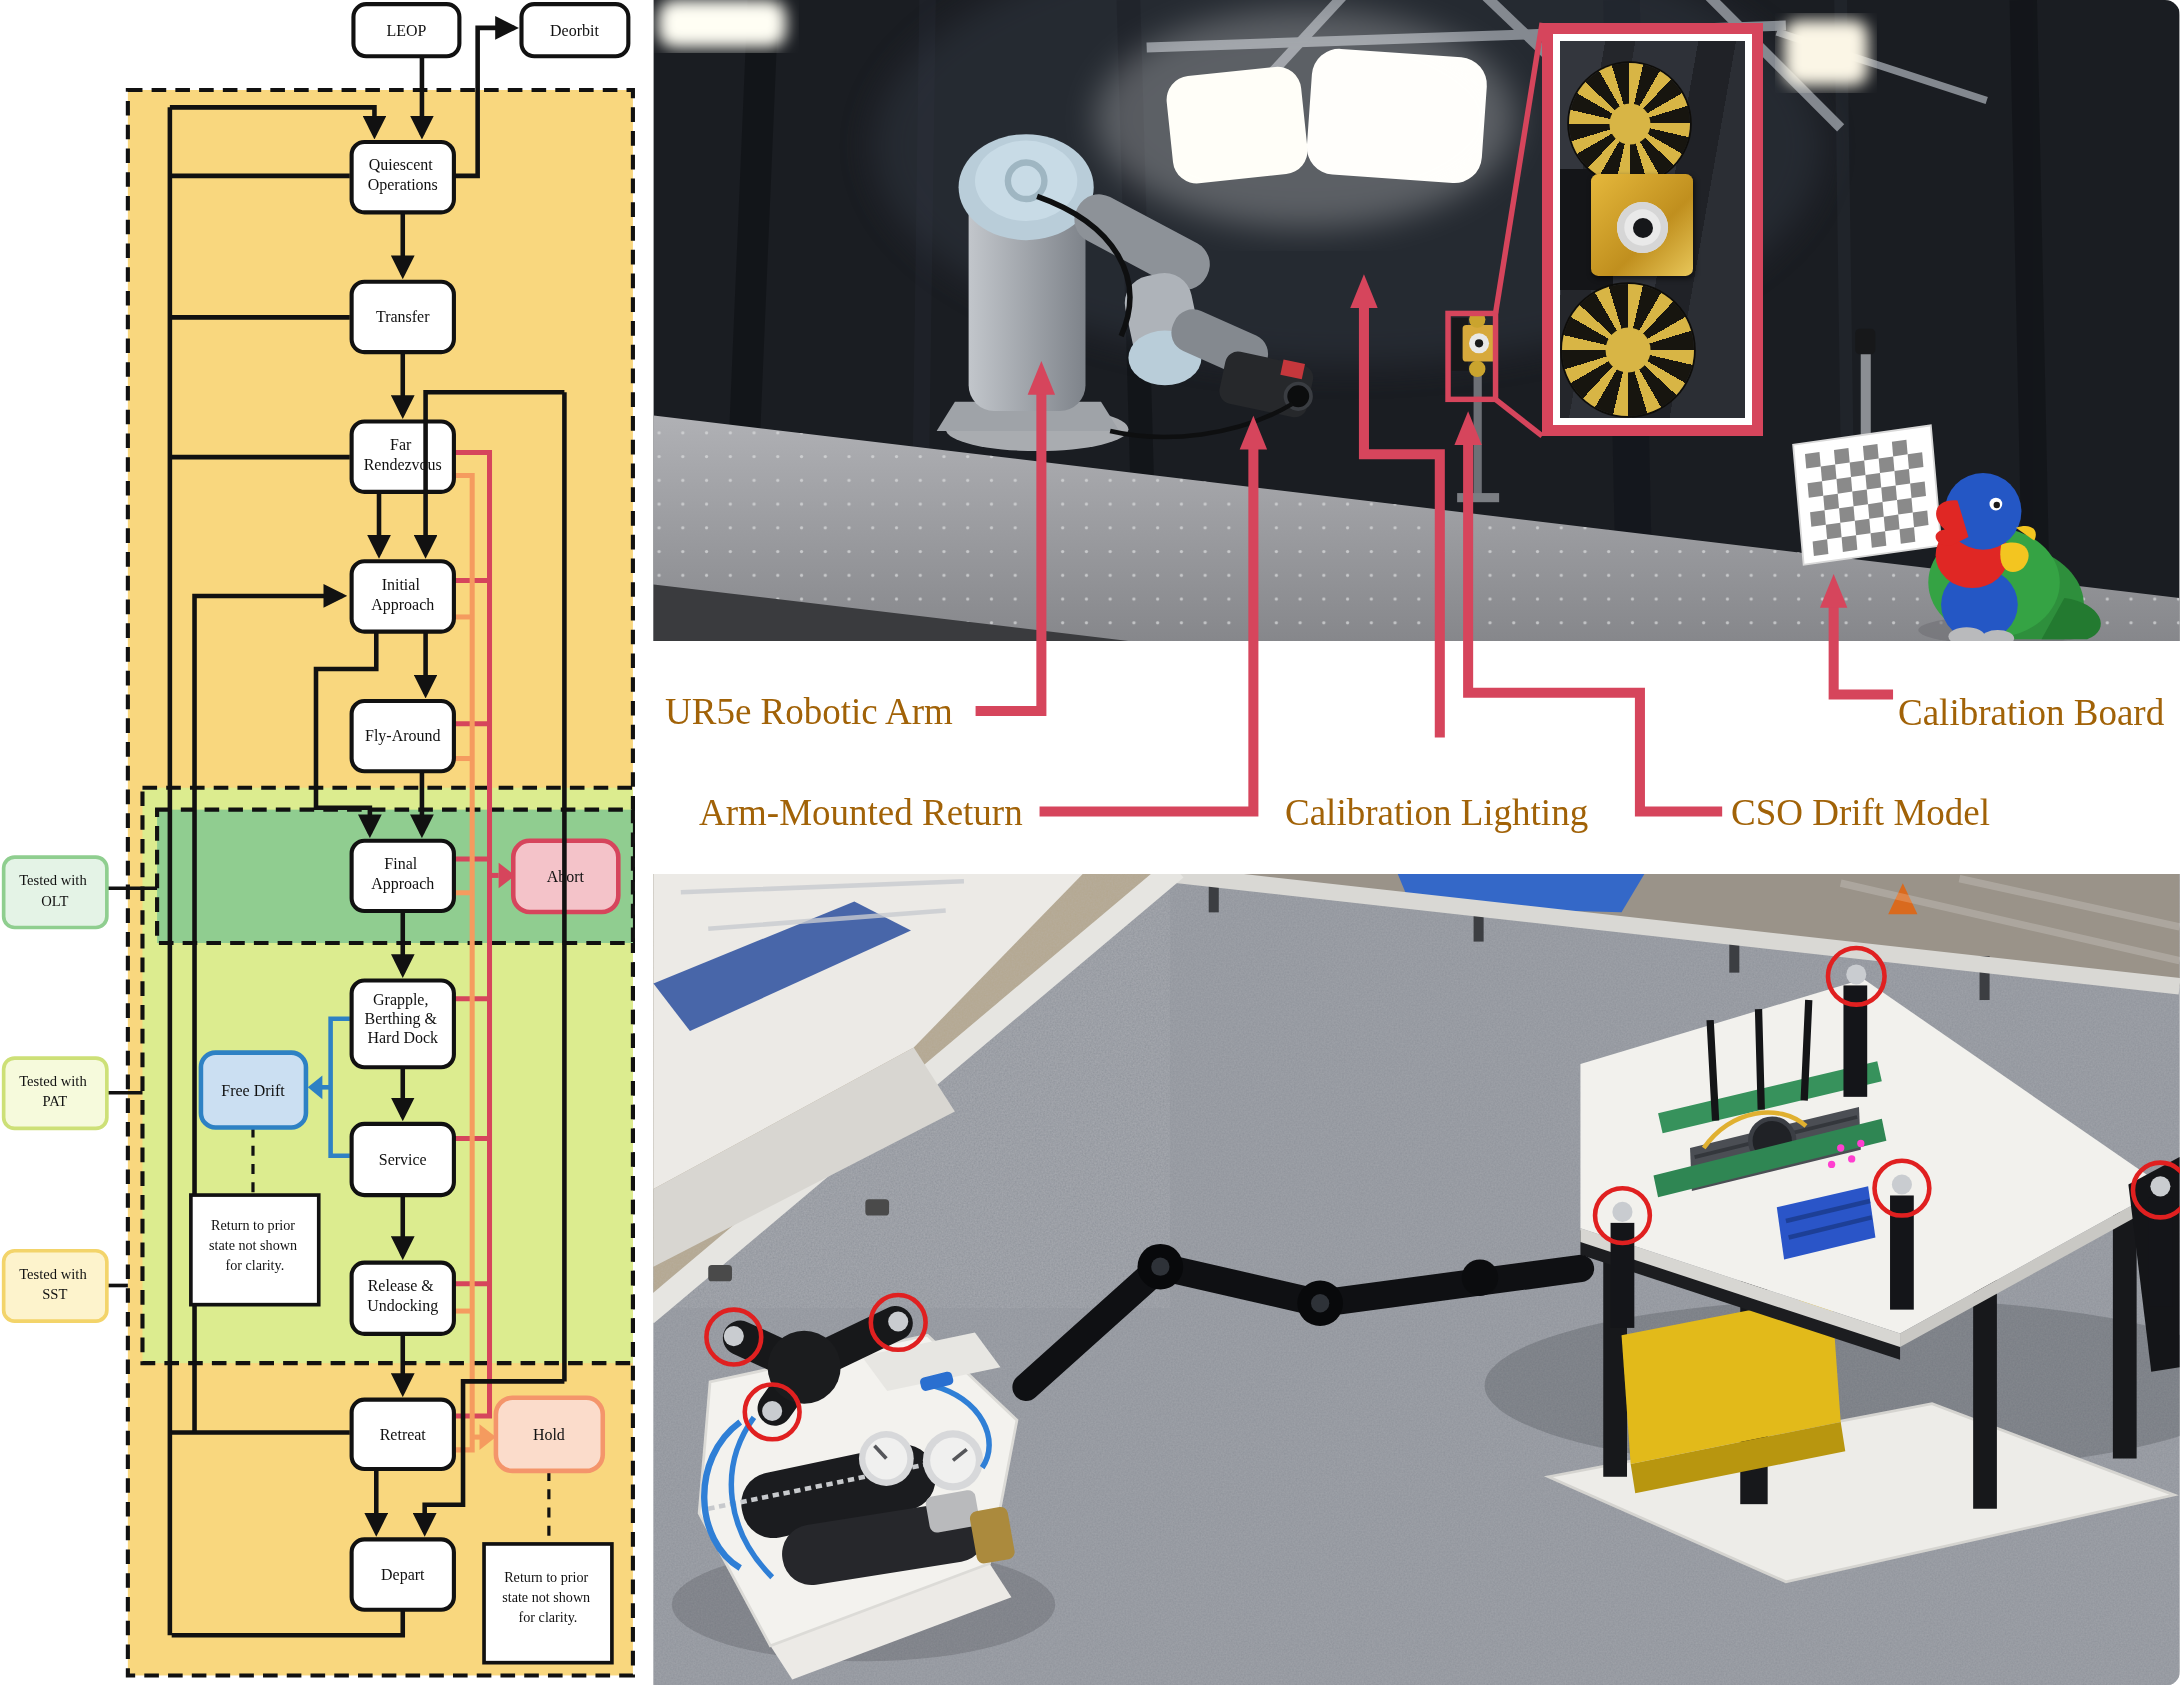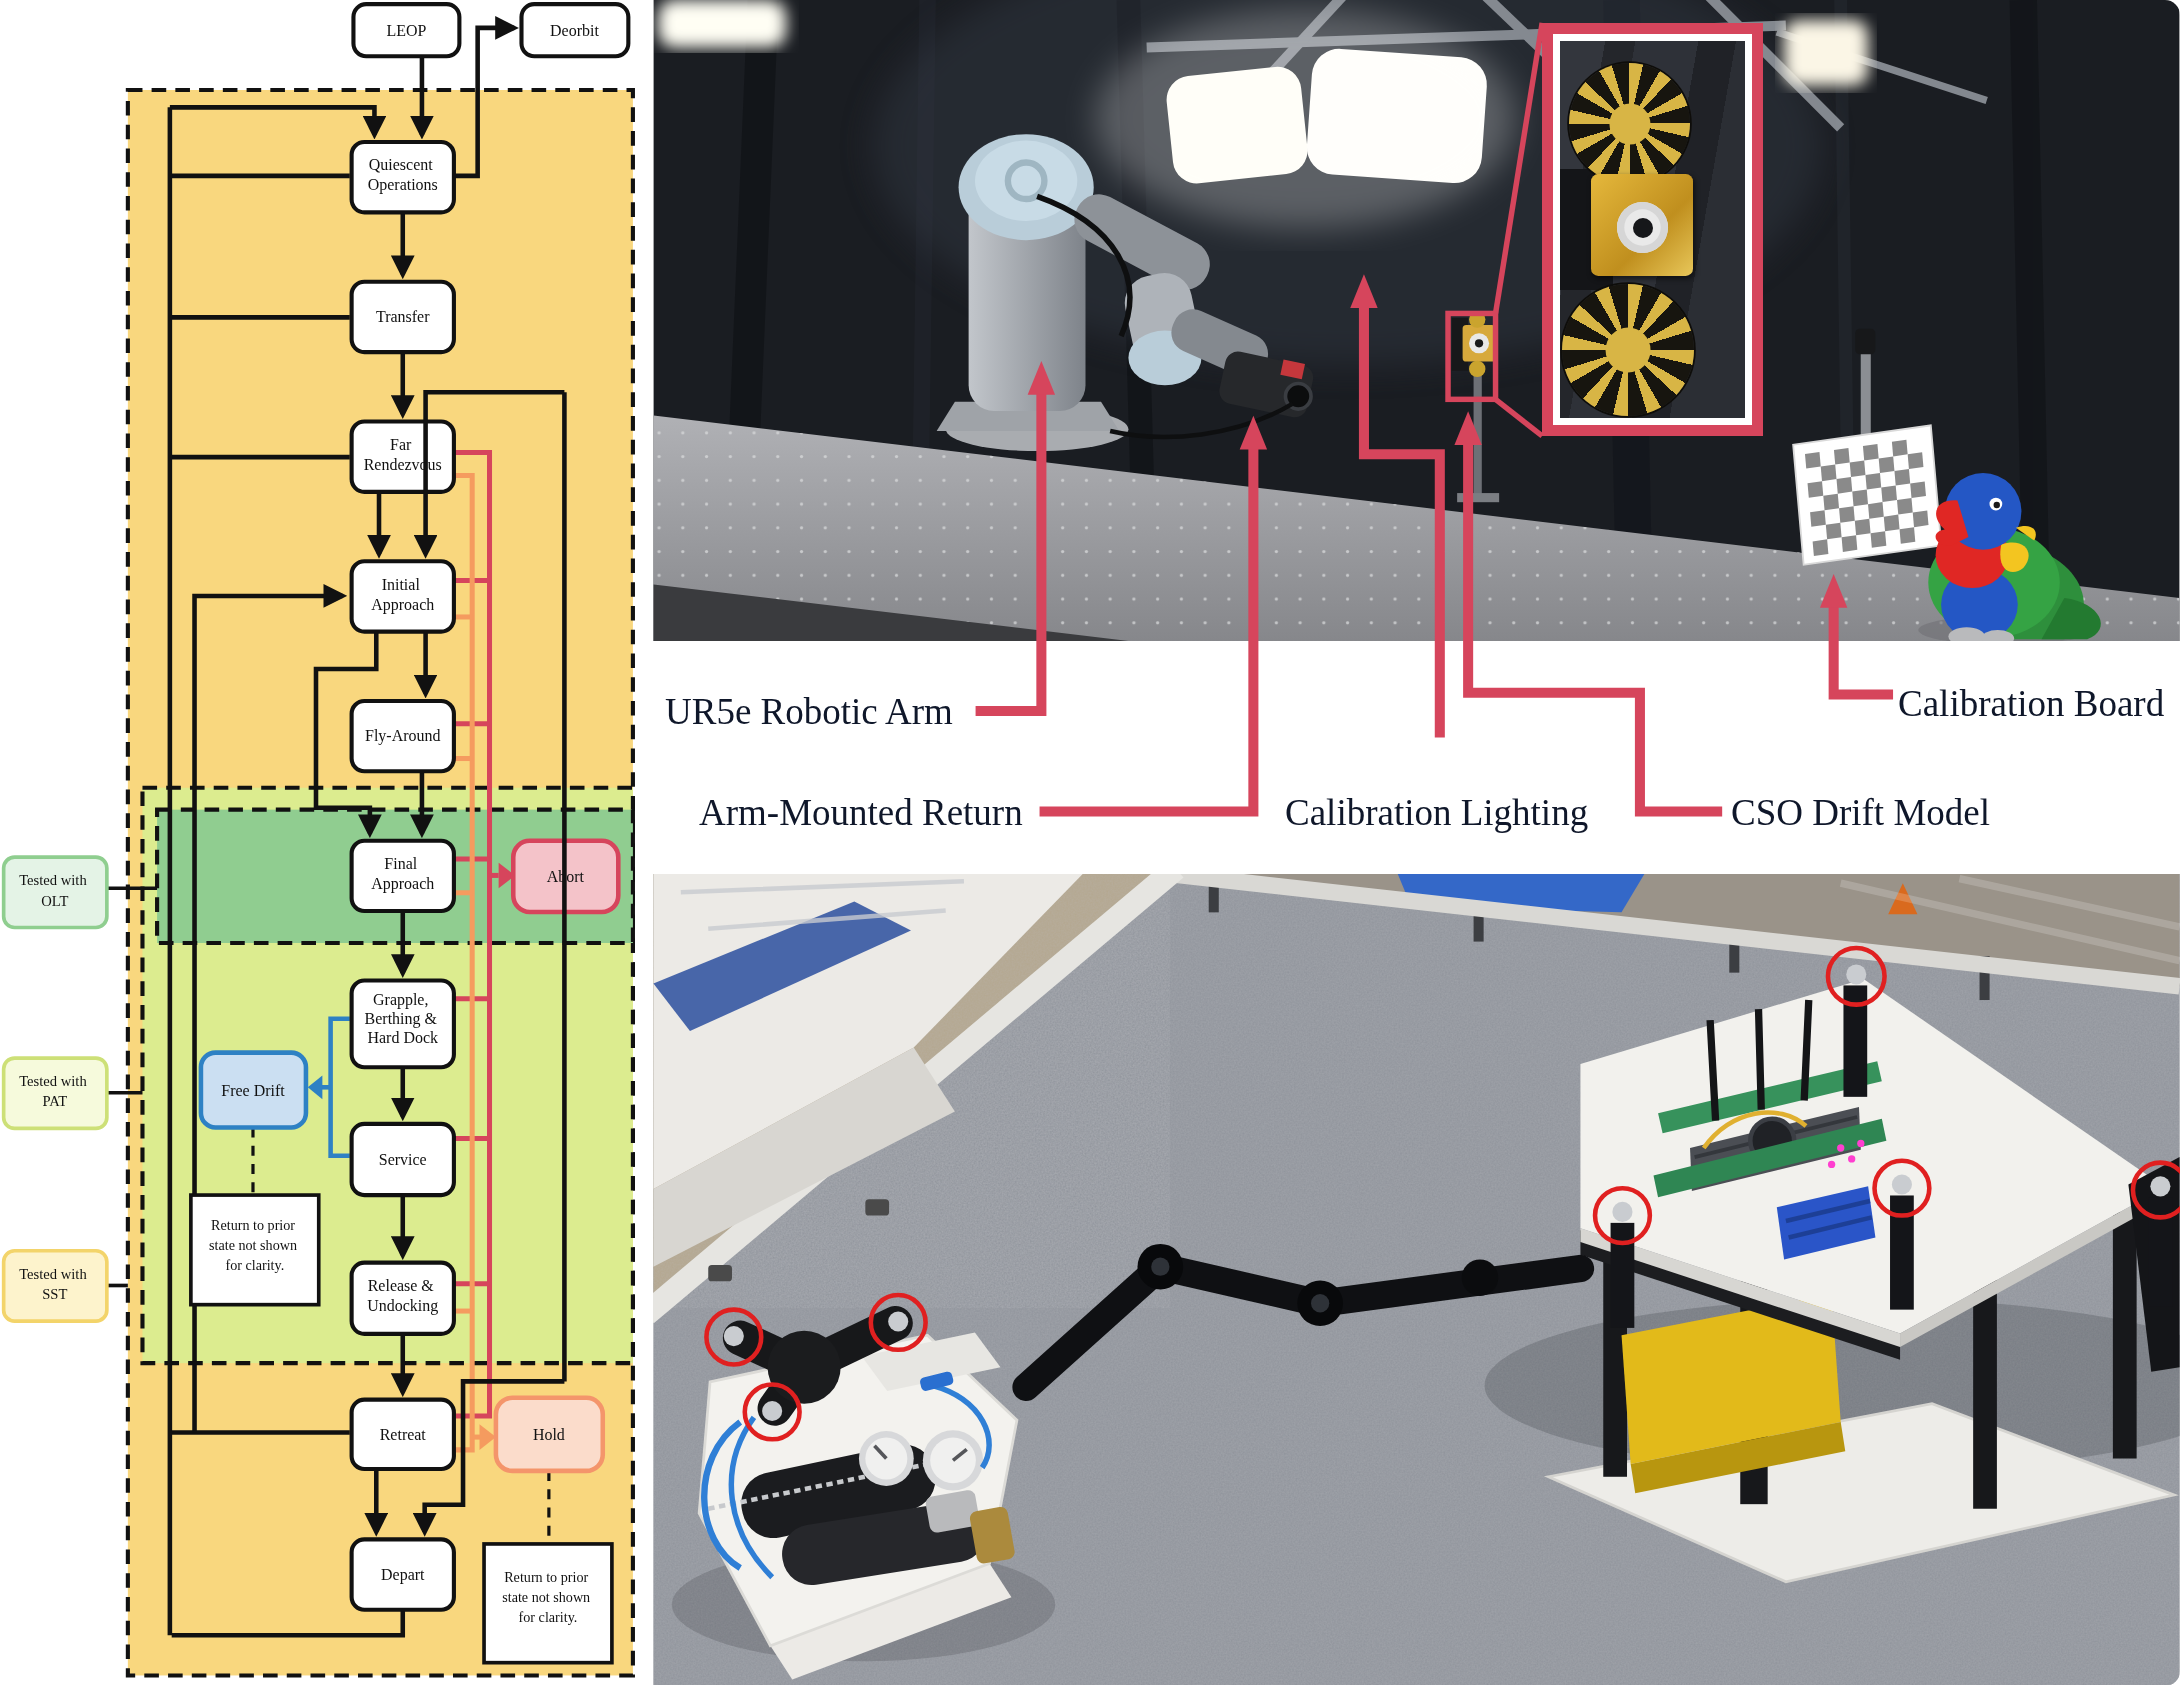--- a/index.html
+++ b/index.html
@@ -17,21 +17,21 @@
   .sideline{fill:none;stroke:#111;stroke-width:4;}
   .st{fill:#fff;stroke:#111;stroke-width:4.5;}
   .stx{font-size:17.5px;fill:#111;text-anchor:middle;}
   .notebox{fill:#fff;stroke:#111;stroke-width:4;}
   .notex{font-size:15.5px;fill:#111;text-anchor:middle;}
   .legx{font-size:16px;fill:#111;text-anchor:middle;}
   
   #topphoto{left:653px;top:0;}
   #botphoto{left:653px;top:874px;}
   #band{left:653px;top:641px;width:1527px;height:233px;background:#fff;}
-  .photo-label{position:absolute;font-size:37px;color:#0f172a;white-space:nowrap;text-align:right;}
+  .photo-label{position:absolute;font-size:37px;color:#a16207;white-space:nowrap;text-align:right;}
   #overlay{left:653px;top:0;pointer-events:none;}
   
   #inset{left:1542px;top:23px;width:221px;height:413px;box-sizing:border-box;
     border:11px solid #D6455C;background:#fff;padding:7.3px;}
   .inset-scene{position:relative;width:100%;height:100%;overflow:hidden;
     background:linear-gradient(100deg,#33363d 0 18%,#24262b 18% 30%,#2e3138 30% 55%,#202227 55% 70%,#2b2e34 70% 100%);}
   .sunburst{position:absolute;border-radius:50%;
     background:repeating-conic-gradient(#d8b545 0deg 13deg,#17150f 13deg 30deg);box-shadow:0 0 0 1.8px #0e0d0a;}
   .sunburst .hub{position:absolute;left:50%;top:50%;width:34%;height:34%;transform:translate(-50%,-50%);
     border-radius:50%;background:#d8b545;}
@@ -361,21 +361,21 @@
     <ellipse cx="1438" cy="697" rx="20" ry="10" fill="#b9babc"></ellipse>
     <ellipse cx="1472" cy="699" rx="18" ry="9" fill="#b9babc"></ellipse>
   </g>
 </svg>
 
 <div id="band" class="abs">
   <div class="photo-label" style="left:12px;top:49px">UR5e Robotic Arm</div>
   <div class="photo-label" style="left:46px;top:150px">Arm-Mounted Return</div>
   <div class="photo-label" style="left:632px;top:150px">Calibration Lighting</div>
   <div class="photo-label" style="left:1078px;top:150px">CSO Drift Model</div>
-  <div class="photo-label" style="left:1245px;top:41px">Calibration Board</div>
+  <div class="photo-label" style="left:1245px;top:50px">Calibration Board</div>
 </div>
 
 <svg id="botphoto" class="abs" width="1527" height="811" viewBox="0 0 1671 888">
   <defs>
     <filter id="speck" x="0" y="0" width="100%" height="100%">
       <feTurbulence type="fractalNoise" baseFrequency="0.55" numOctaves="2" result="n"></feTurbulence>
       <feColorMatrix in="n" type="matrix" values="0 0 0 0 0.55  0 0 0 0 0.56  0 0 0 0 0.58  0 0 0 0.6 0"></feColorMatrix>
       <feComposite operator="over" in2="SourceGraphic"></feComposite>
     </filter>
   </defs>

